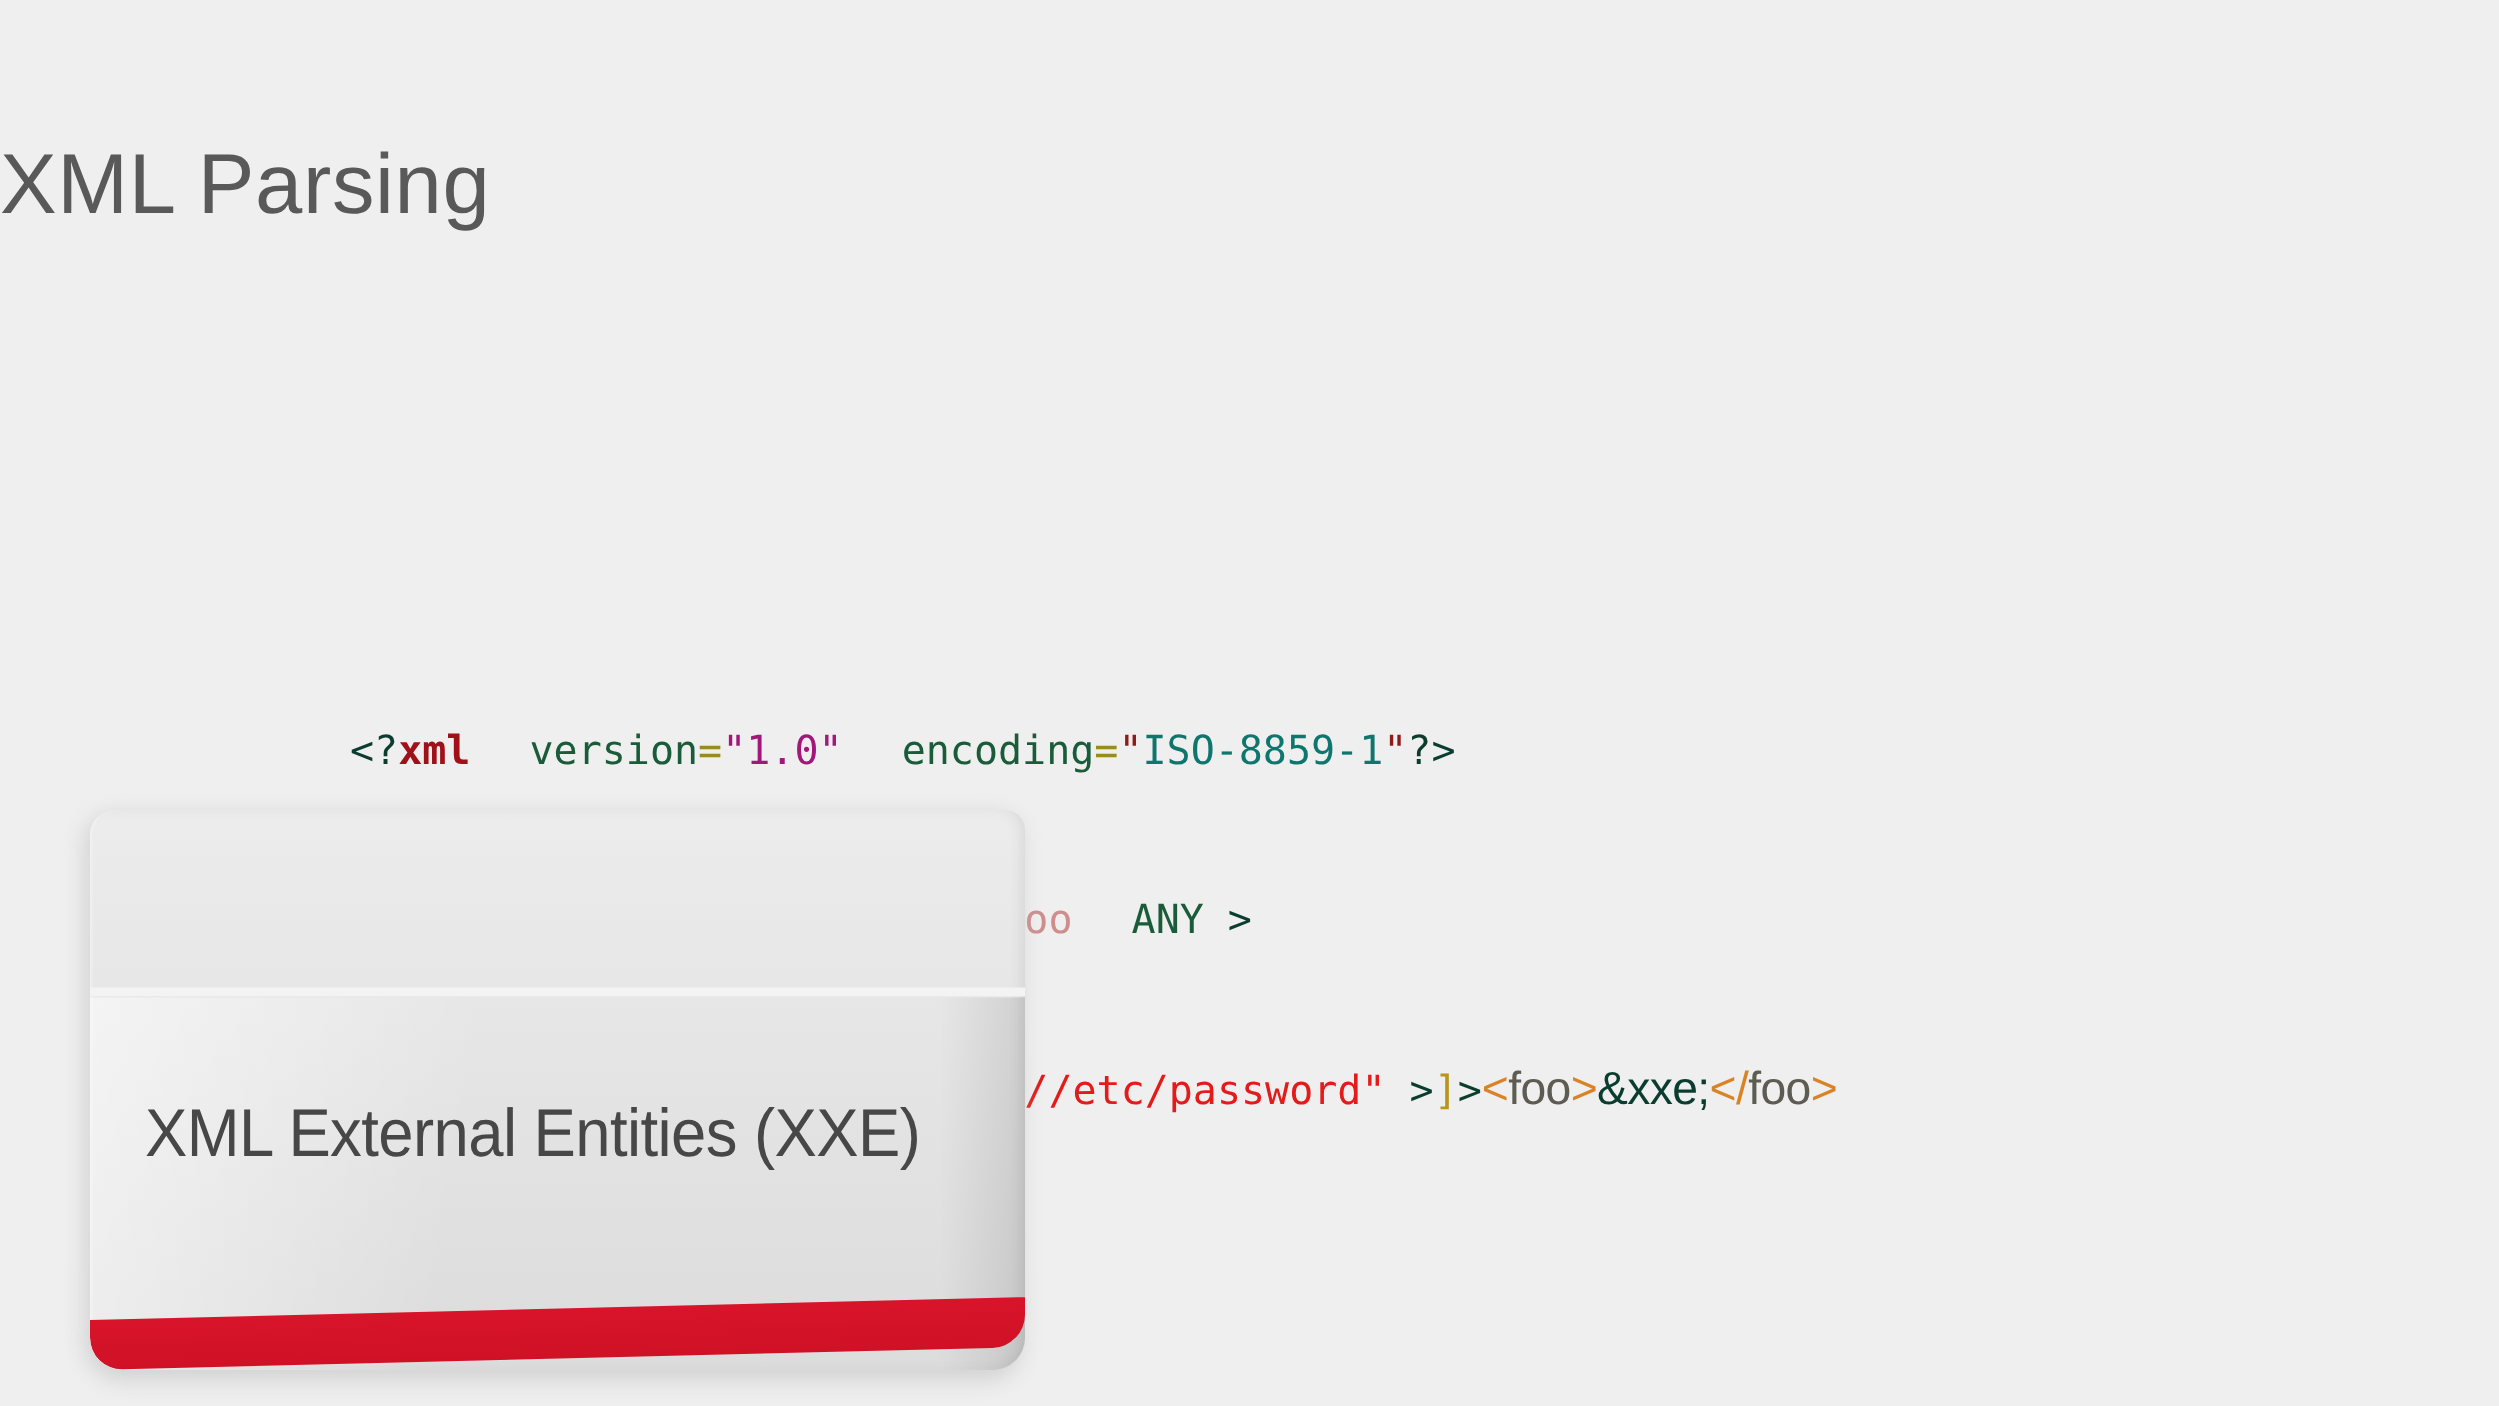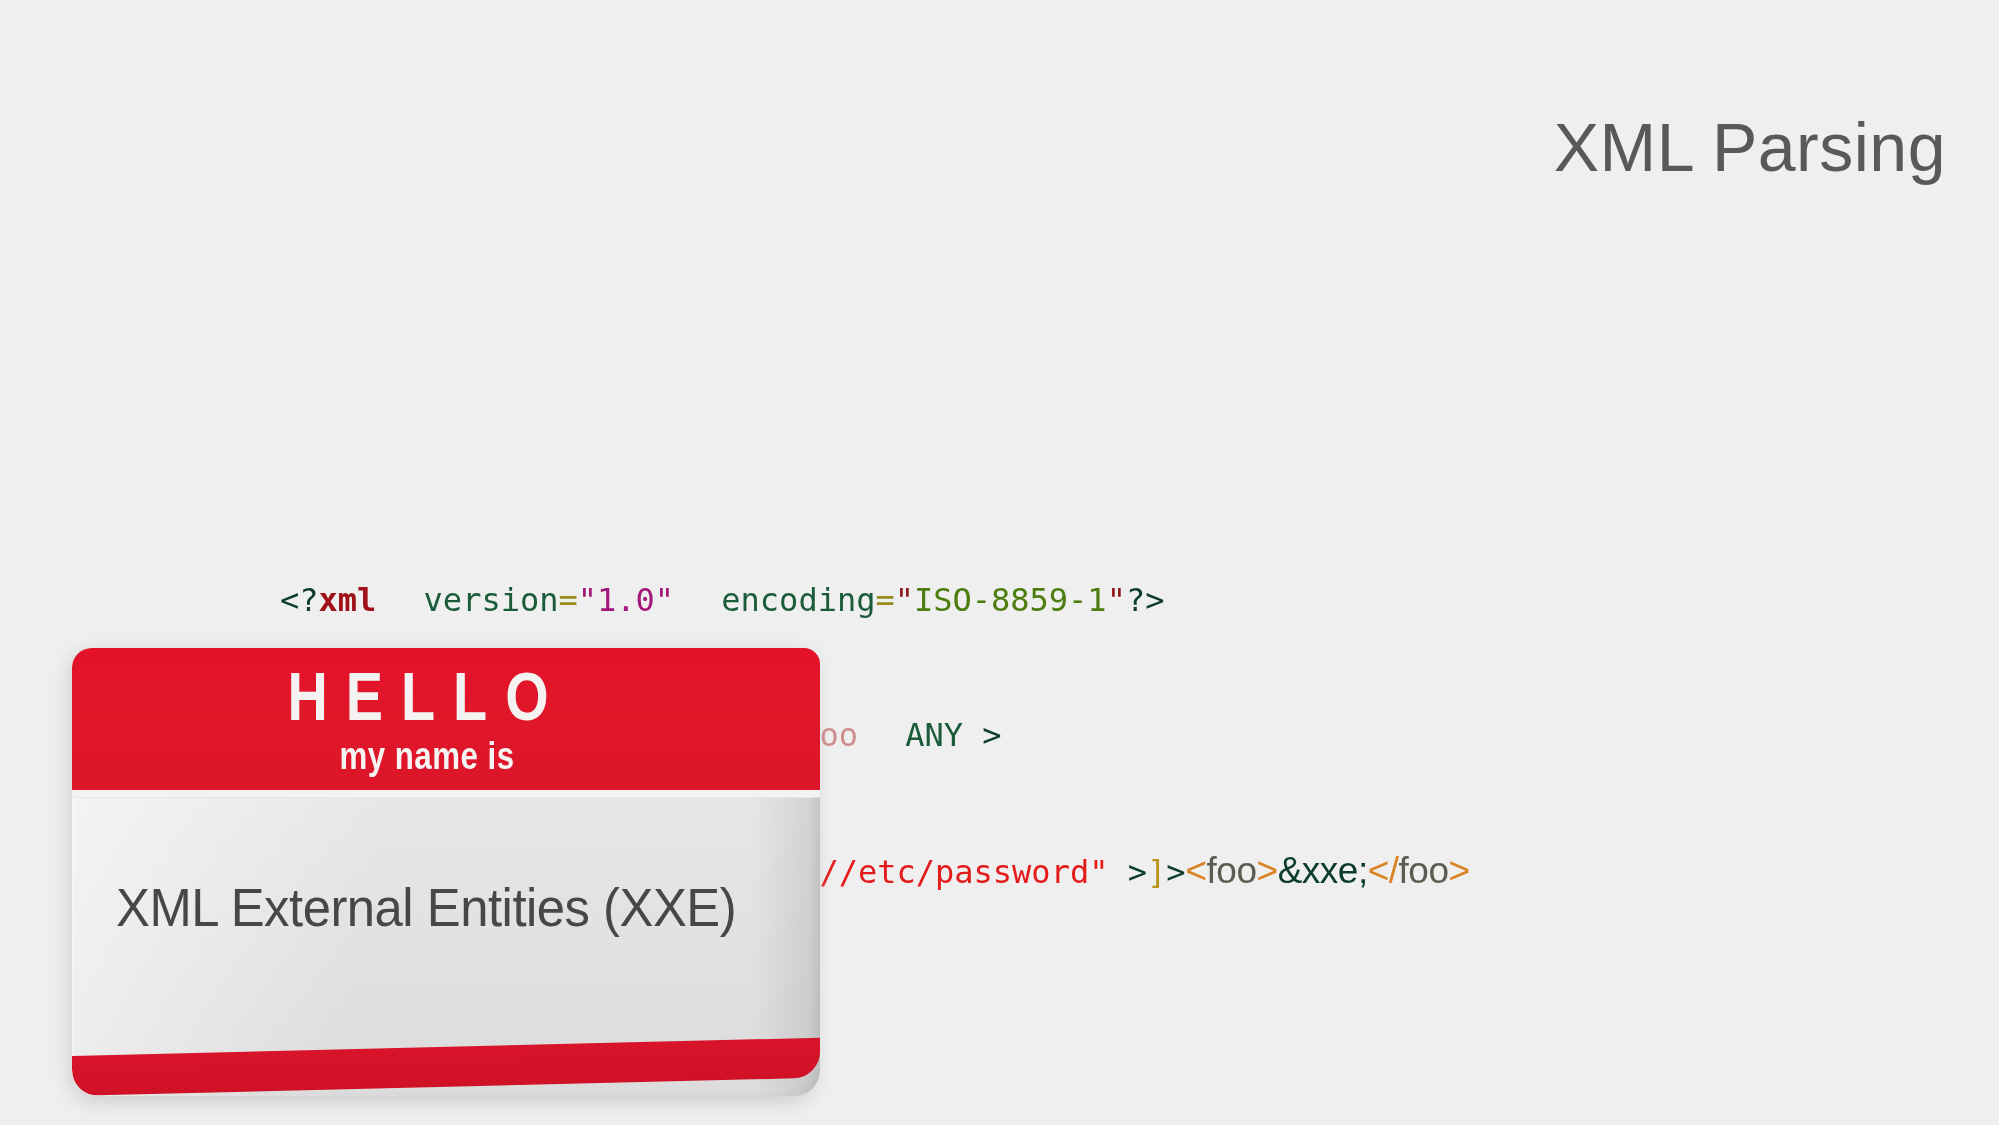--- a/index.html
+++ b/index.html
@@ -15,21 +15,21 @@
     overflow: hidden;
     position: relative;
   }
 
   
   #slide-title {
     position: absolute;
     top: 108px;
     left: 0;
     width: 1946px;
-    text-align: right;
+    text-align: left;
     font-family: "Liberation Sans", sans-serif;
     font-size: 68px;
     font-weight: 400;
     letter-spacing: 0.5px;
     color: #595959;
     white-space: nowrap;
   }
 
   
   #code-block {
@@ -46,21 +46,21 @@
     white-space: pre;
     height: 45px;
   }
   .tok { white-space: pre; }
   .t-punct   { color: #0b3d2e; }          
   .t-kw      { color: #a01019; font-weight: bold; } 
   .t-attr    { color: #1a5c3a; margin-left: 28px; }          
   .t-eq      { color: #9a8b1e; }          
   .t-val     { color: #a3177a; }          
   .t-quote   { color: #8e1a1a; }          
-  .t-blue    { color: #4d7c0f; }          
+  .t-blue    { color: #0f766e; }          
   .t-name    { color: #cf8e8e; }          
   .t-name2   { color: #c2a0a0; }          
   .t-red     { color: #e31b1b; }          
   .t-bracket { color: #b8961c; }          
 
   
   .tail { font-family: "Liberation Sans", sans-serif; font-size: 37px; letter-spacing: -0.5px;}
   .t-orange { color: #d98324; }
   .t-gray   { color: #5c5c52; }
   .t-green  { color: #0b3d2e; }
@@ -191,23 +191,19 @@
 
 <div id="code-block">
   <div class="code-line"><span class="tok t-punct">&lt;?</span><span class="tok t-kw">xml</span><span class="tok t-punct"> </span><span class="tok t-attr">version</span><span class="tok t-eq">=</span><span class="tok t-val">"1.0"</span><span class="tok t-punct"> </span><span class="tok t-attr">encoding</span><span class="tok t-eq">=</span><span class="tok t-quote">"</span><span class="tok t-blue">ISO-8859-1</span><span class="tok t-quote">"</span><span class="tok t-punct">?&gt;</span></div>
   <div class="code-line"><span class="tok t-punct"> </span><span class="tok t-punct">&lt;!</span><span class="tok t-kw">DOCTYPE</span><span class="tok t-punct"> </span><span class="tok t-name">foo</span><span class="tok t-punct"> </span><span class="tok t-bracket">[</span><span class="tok t-punct"> </span><span class="tok t-punct">&lt;!</span><span class="tok t-kw">ELEMENT</span><span class="tok t-punct"> </span><span class="tok t-name">foo</span><span class="tok t-punct"> </span><span class="tok t-attr">ANY</span><span class="tok t-punct"> </span><span class="tok t-punct">&gt;</span></div>
   <div class="code-line"><span class="tok t-punct"> </span><span class="tok t-punct">&lt;!</span><span class="tok t-kw">ENTITY</span><span class="tok t-punct"> </span><span class="tok t-name2">xxe</span><span class="tok t-punct"> </span><span class="tok t-red">SYSTEM</span><span class="tok t-punct"> </span><span class="tok t-red">"file:///etc/password"</span><span class="tok t-punct"> </span><span class="tok t-punct">&gt;</span><span class="tok t-bracket">]</span><span class="tok t-punct">&gt;</span><span class="tail"><span class="tok t-orange">&lt;</span><span class="tok t-gray">foo</span><span class="tok t-orange">&gt;</span><span class="tok t-green">&amp;xxe;</span><span class="tok t-orange">&lt;/</span><span class="tok t-gray">foo</span><span class="tok t-orange">&gt;</span></span></div>
 </div>
 
 <div id="hello-badge">
   <div id="badge-shadow"></div>
   <div id="badge-card">
-    <div id="badge-red-banner">
-      <div id="badge-hello">HELLO</div>
-      <div id="badge-myname">my name is</div>
-    </div>
     <div id="badge-white-gap"></div>
     <div id="badge-sheen"></div>
     <div id="badge-curl"></div>
     <div id="badge-name-text">XML External Entities (XXE)</div>
     <div id="badge-bottom-strip"></div>
   </div>
 </div>
 
 </body></html>

